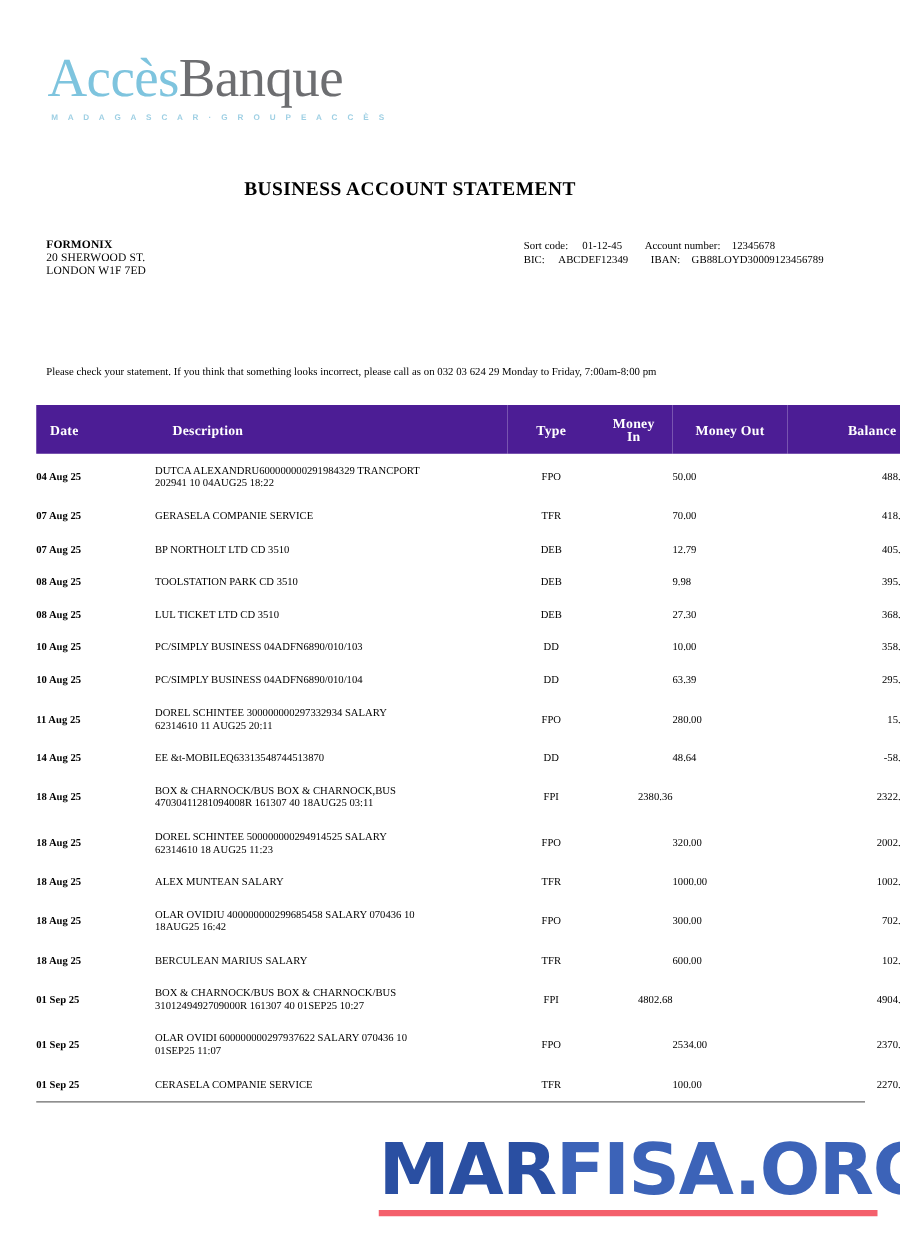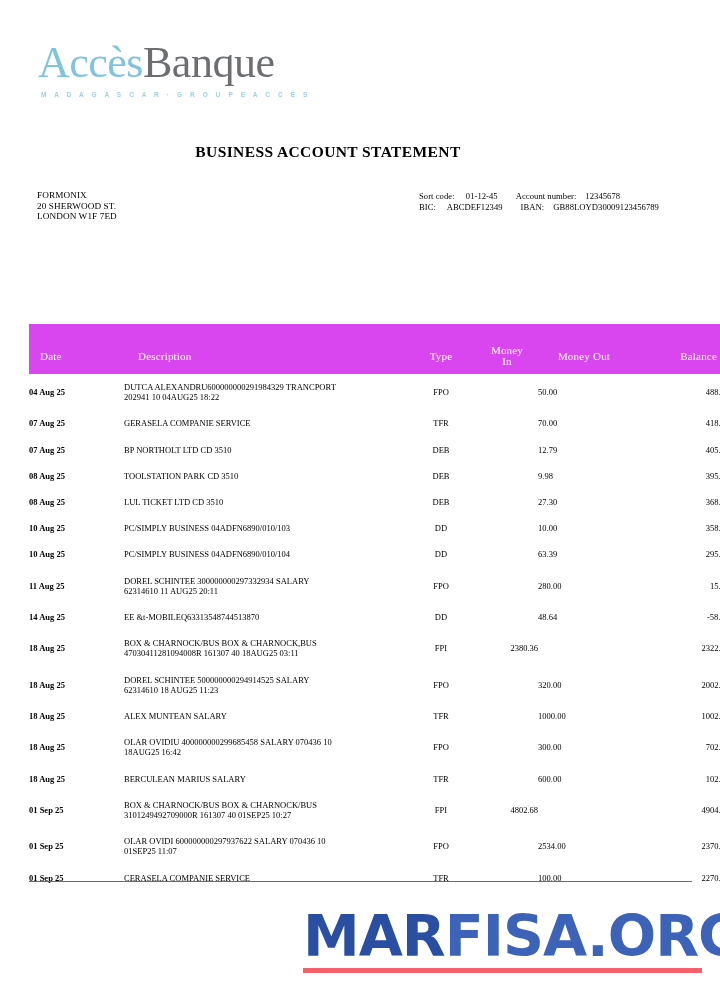--- a/index.html
+++ b/index.html
@@ -68,21 +68,21 @@
   
   .address-block {
     position: absolute;
     left: 37px;
     top: 190px;
     font-size: 9.2px;
     line-height: 10.6px;
     letter-spacing: 0.1px;
   }
   .address-name {
-    font-weight: normal;
+    font-weight: bold;
   }
 
   .account-meta {
     position: absolute;
     left: 419px;
     top: 191px;
     font-size: 8.6px;
     line-height: 11px;
     letter-spacing: 0.05px;
     white-space: nowrap;
@@ -109,25 +109,25 @@
   
   .txn-table {
     position: absolute;
     left: 29px;
     top: 324px;
     width: 663px;
     border-collapse: collapse;
     table-layout: fixed;
   }
   .txn-table thead th {
-    background: #d946ef;
+    background: #4c1d95;
     color: #ffffff;
-    font-weight: normal;
+    font-weight: bold;
     font-size: 11px;
-    padding: 21px 0 7px 0;
+    padding: 10px 0 7px 0;
     vertical-align: middle;
     letter-spacing: 0.2px;
     height: 22px;
   }
   .th-date      { width: 84px;  text-align: left; padding-left: 11px !important; }
   .th-desc      { width: 268px; text-align: left; padding-left: 14px !important; }
   .th-type      { width: 70px;  text-align: center; }
   .th-in        { width: 62px;  text-align: center; line-height: 11px; }
   .th-out       { width: 92px;  text-align: center; }
   .th-balance   { width: 87px;  text-align: right; padding-right: 12px !important; }
@@ -213,20 +213,21 @@
     <div class="meta-row">
       <span><span>Sort code:</span>
         <span>01-12-45</span></span><span><span>Account number:</span><span>12345678</span></span>
     </div>
     <div class="meta-row">
       <span><span>BIC:</span>
         <span>ABCDEF12349</span></span><span><span>IBAN:</span><span>GB88LOYD30009123456789</span></span>
     </div>
   </div>
 
+  <div class="notice notice-check">Please check your statement. If you think that something looks incorrect, please call as on 032 03 624 29 Monday to Friday, 7:00am-8:00 pm</div>
 
   <table class="txn-table">
     <thead>
       <tr>
         <th class="th-date">Date</th>
         <th class="th-desc">Description</th>
         <th class="th-type">Type</th>
         <th class="th-in"><span>Money</span><br><span>In</span></th>
         <th class="th-out">Money Out</th>
         <th class="th-balance">Balance</th>

